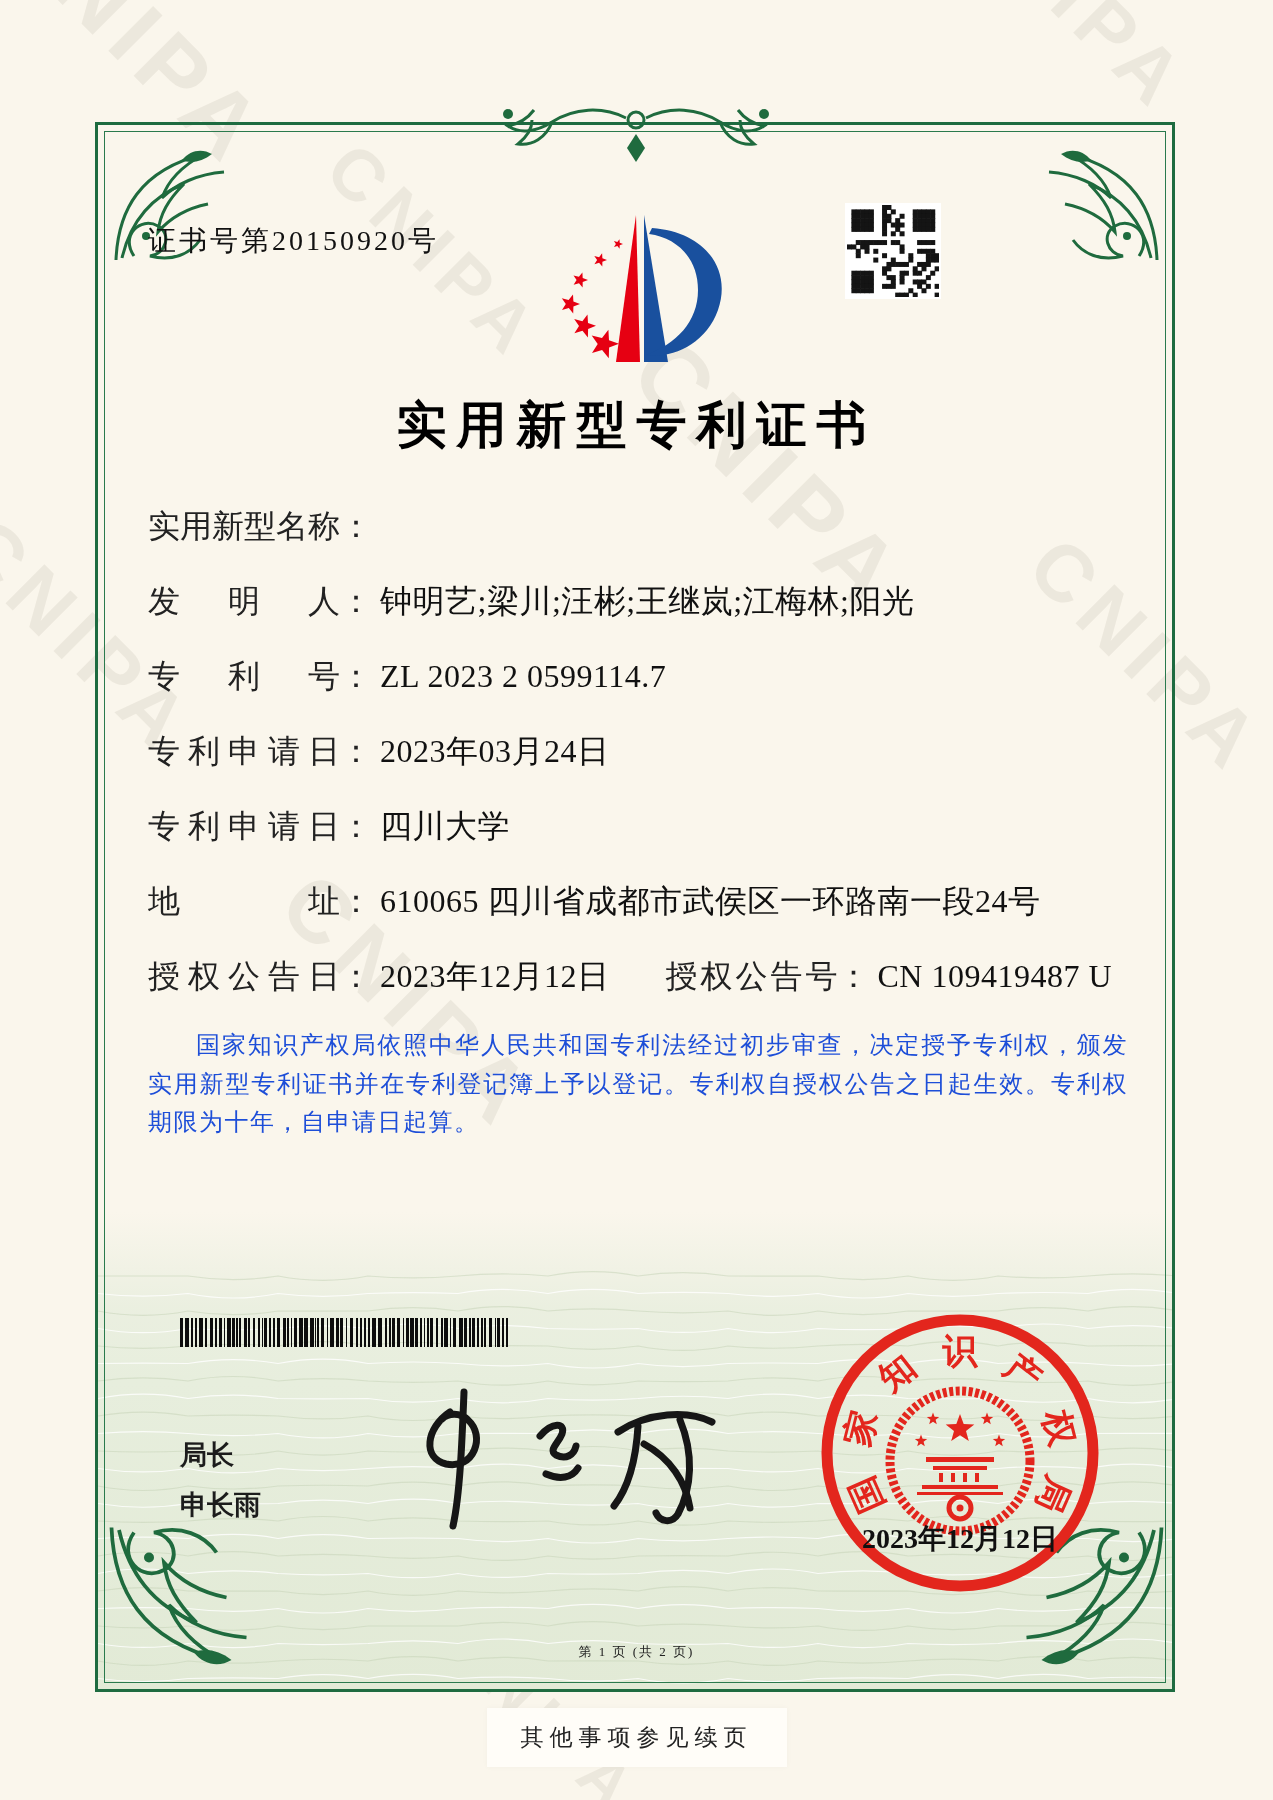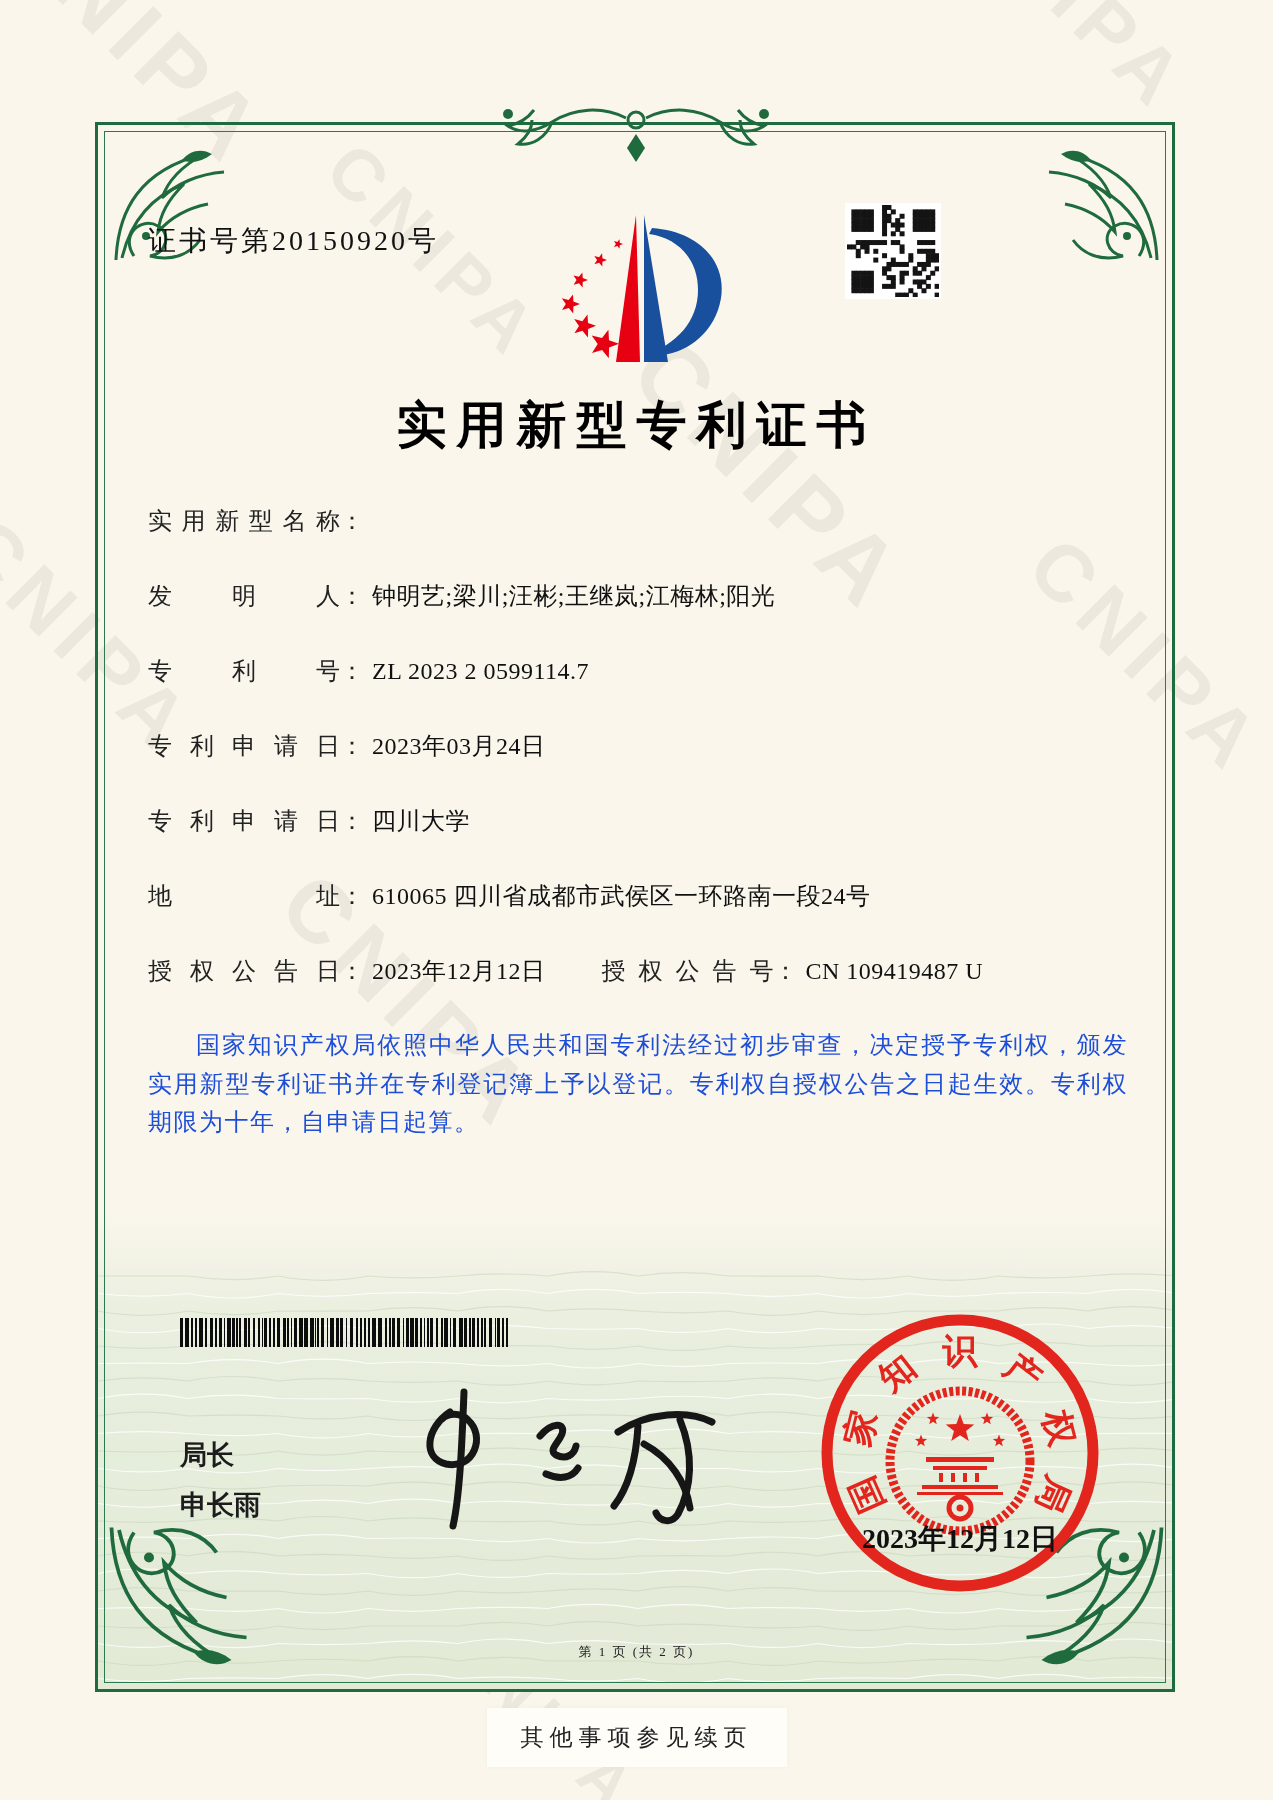--- a/index.html
+++ b/index.html
@@ -27,21 +27,21 @@
   }
   .cert-no{
     left:148px;top:222px;font-size:28px;letter-spacing:3px;color:#111;
   }
   .qr{left:845px;top:203px;width:96px;height:96px;background:#fff;padding:2px;box-sizing:border-box;}
   .title{
     left:0;top:392px;width:1273px;text-align:center;
     font-size:50px;font-weight:bold;letter-spacing:10px;color:#000;
   }
   .fields{left:148px;top:505px;width:985px;}
-  .frow{display:flex;align-items:baseline;height:75px;font-size:24px;}
+  .frow{display:flex;align-items:baseline;height:75px;font-size:32px;}
   .flabel{
     display:inline-block;width:192px;text-align:justify;text-align-last:justify;
     color:#222;flex:none;
   }
   .fcolon{flex:none;margin-right:8px;color:#222;}
   .fvalue{letter-spacing:.5px;color:#111;}
   .flabel2{
     display:inline-block;width:172px;text-align:justify;text-align-last:justify;
     margin-left:56px;flex:none;color:#222;
   }

